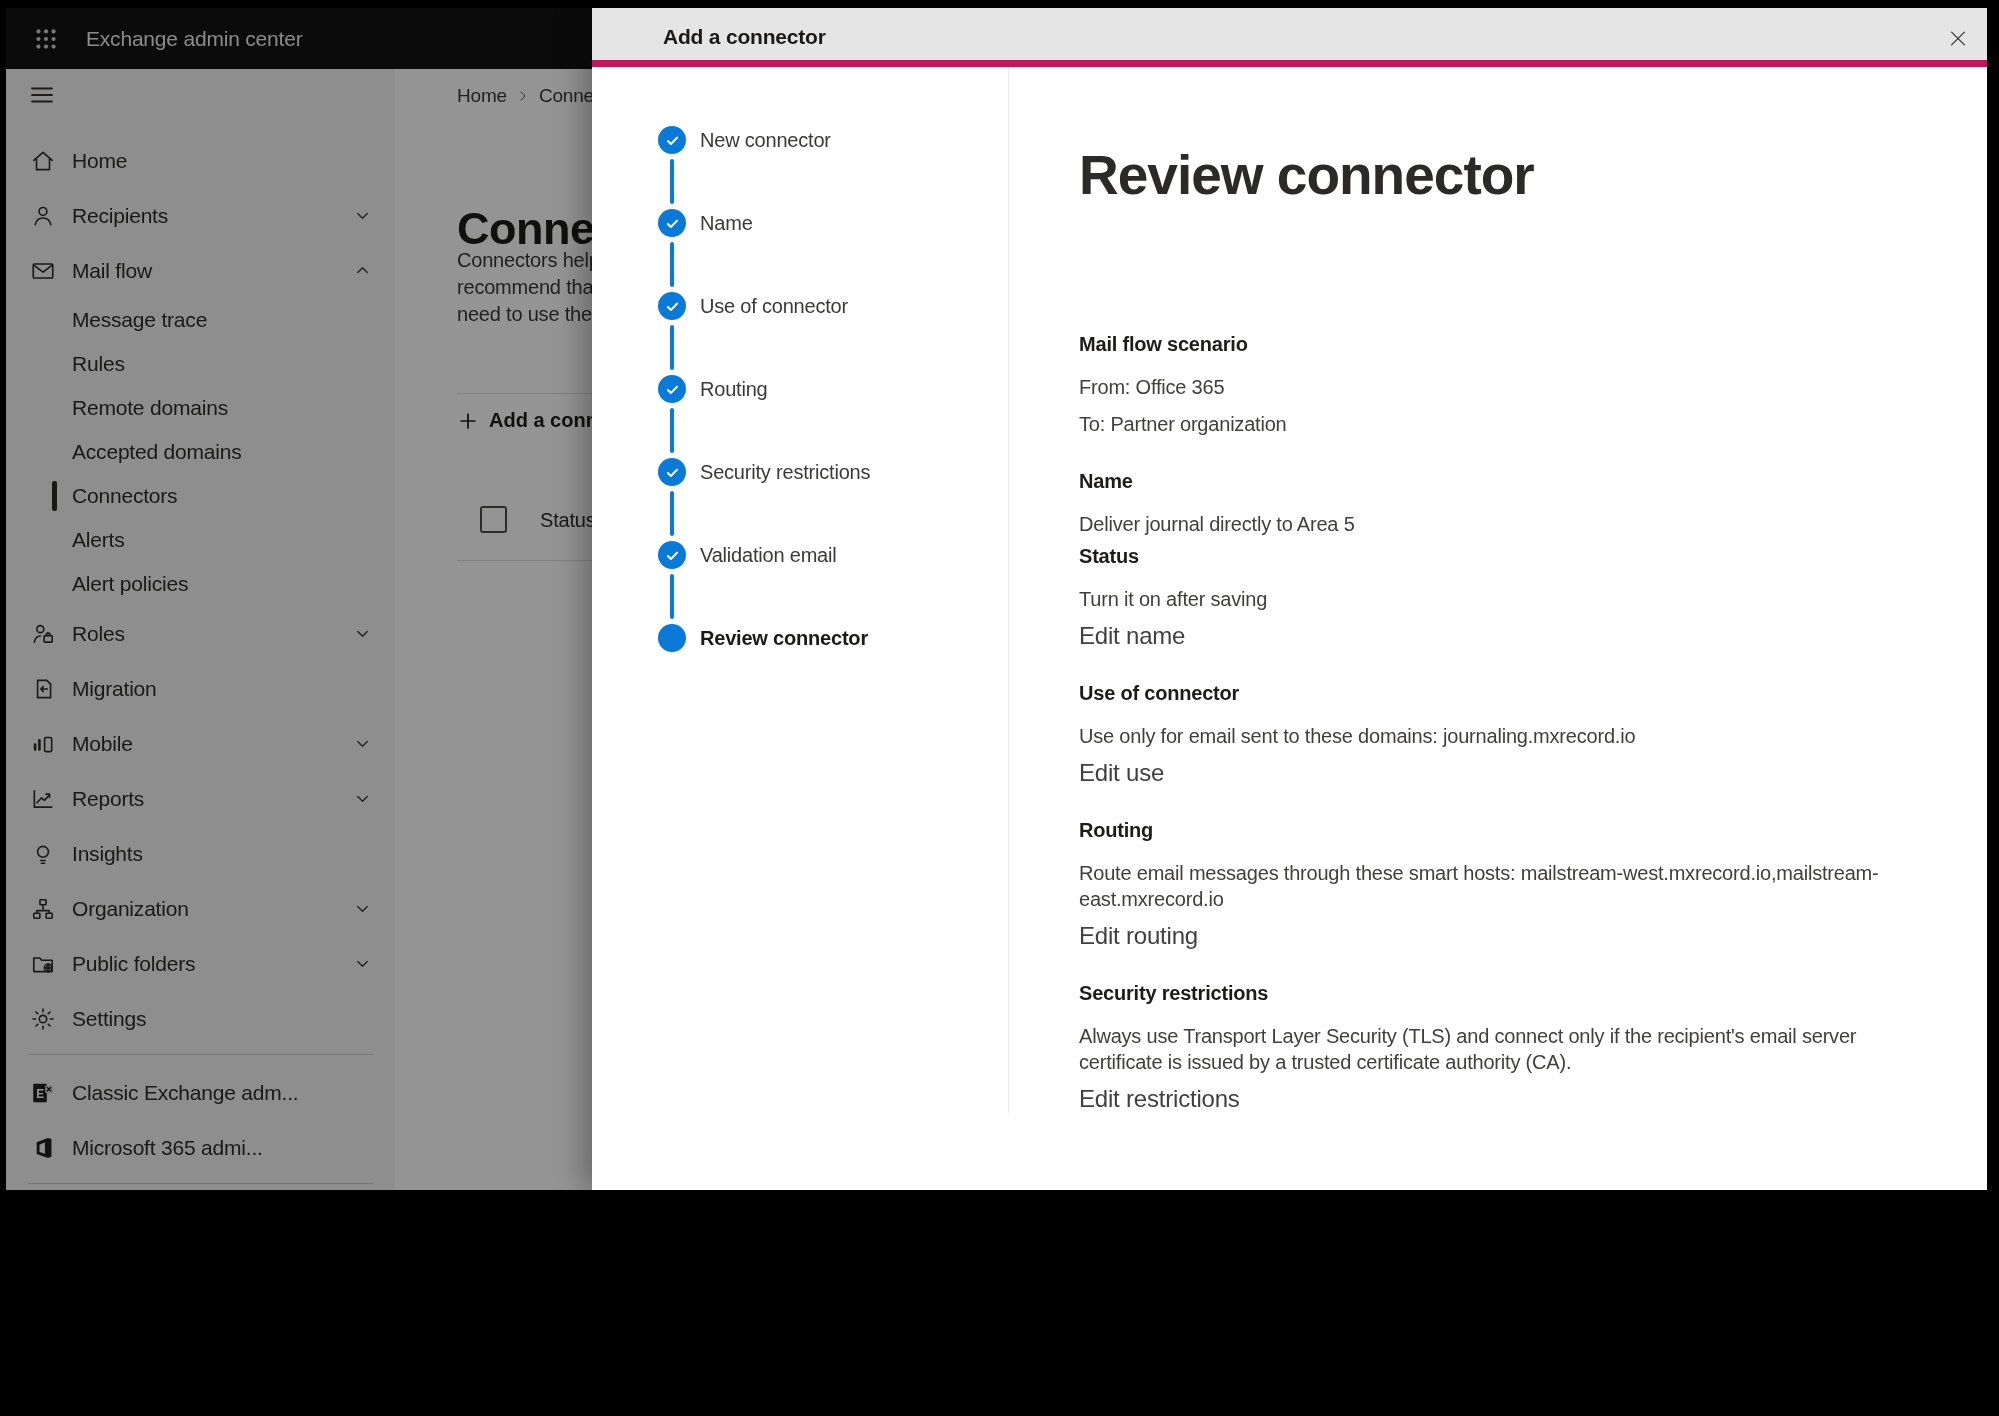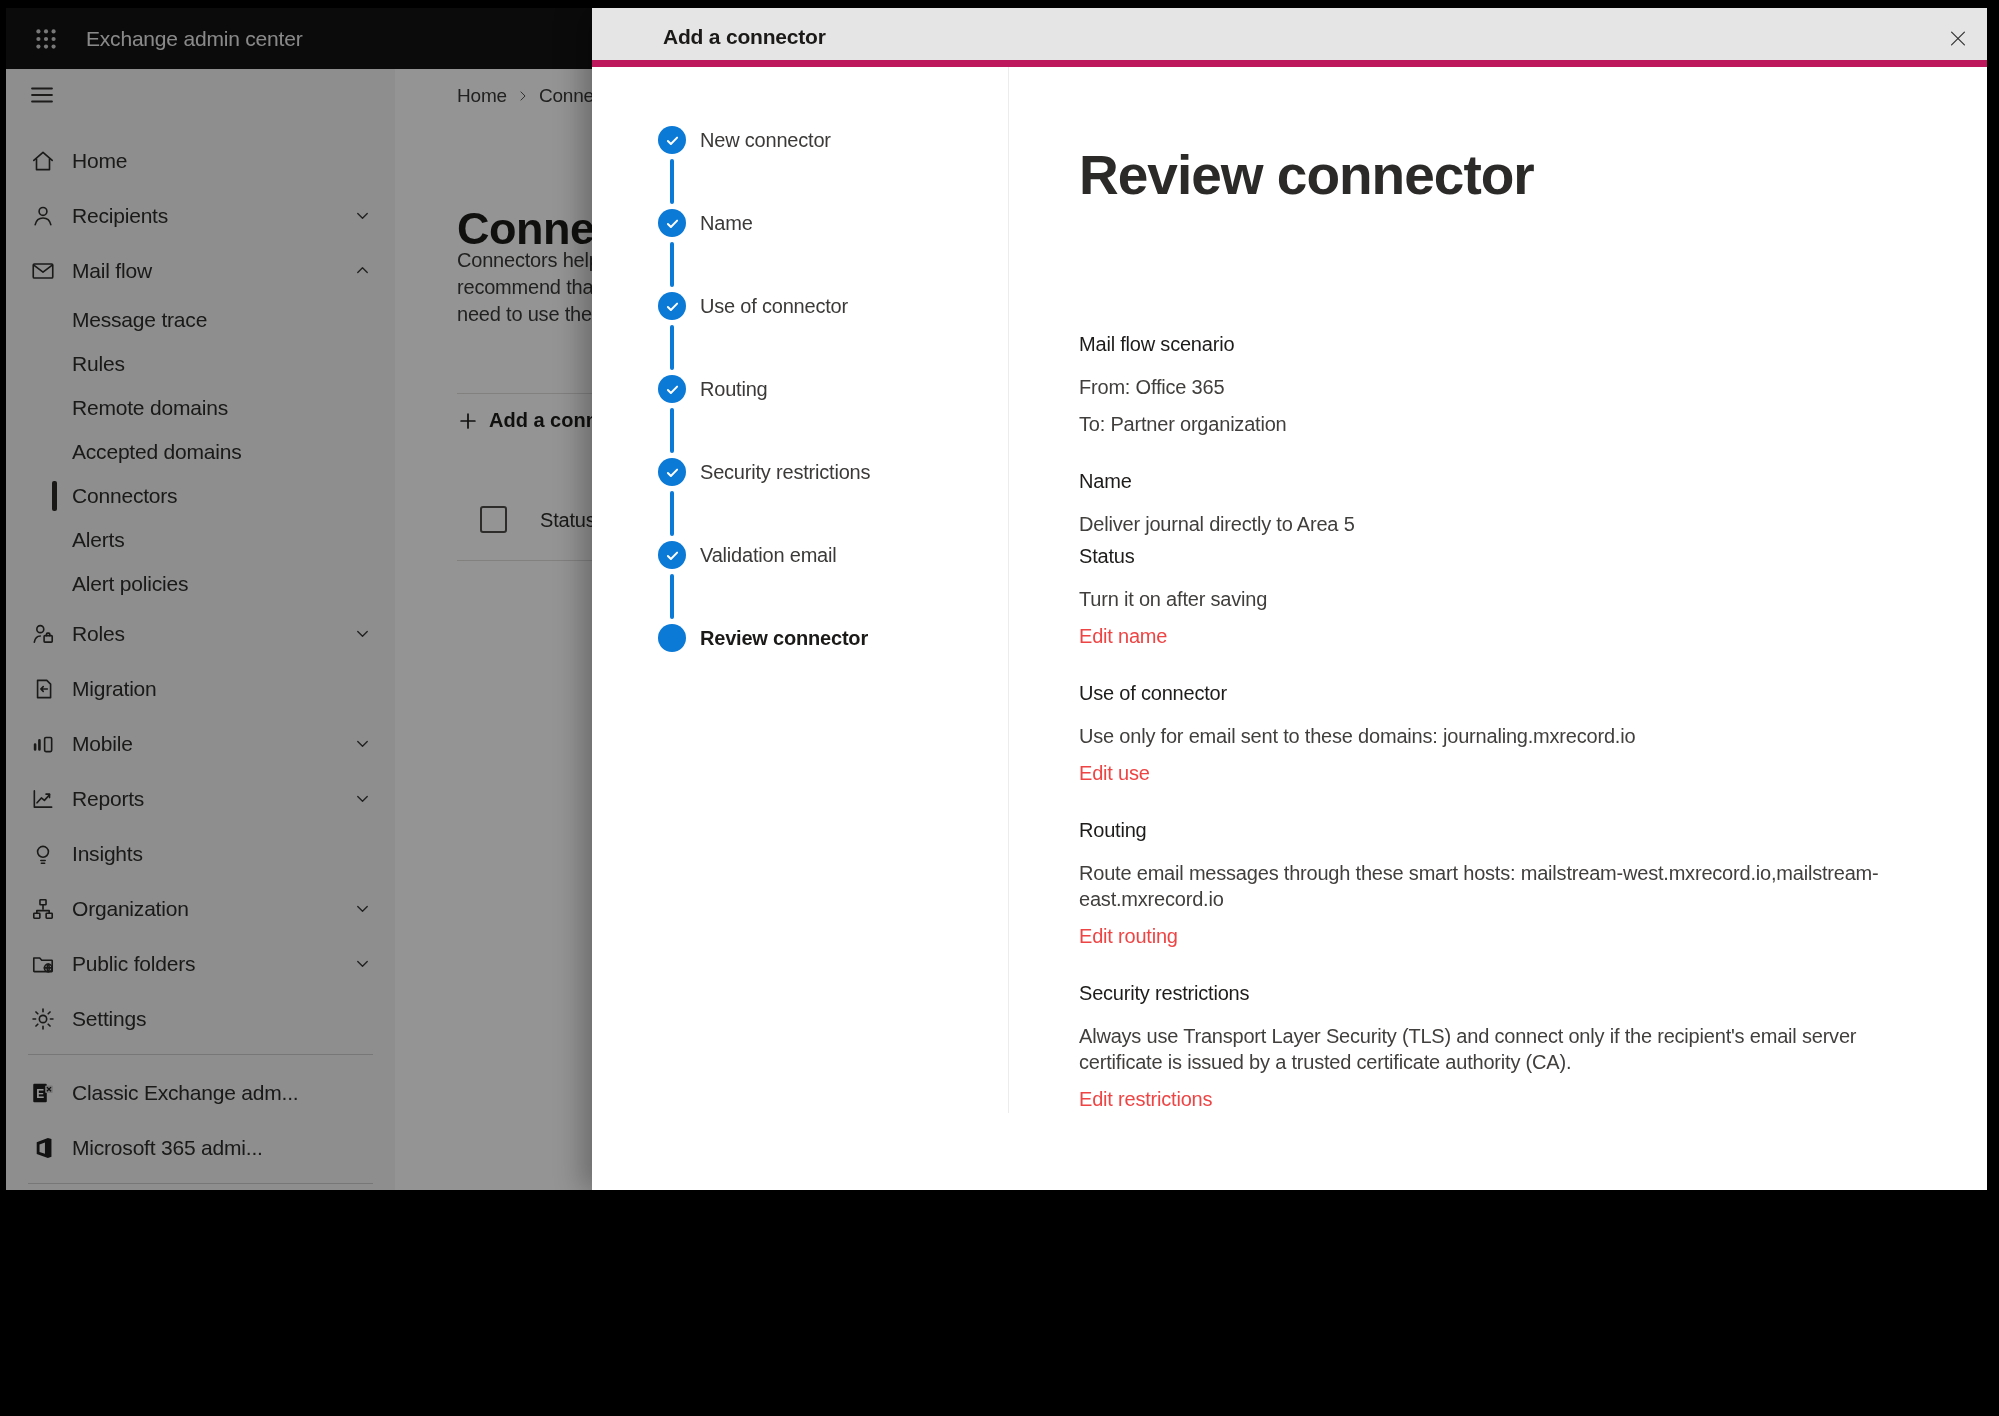--- a/index.html
+++ b/index.html
@@ -61,23 +61,23 @@
   .step .s-label{font-size:20px;line-height:28px;color:#3b3a39;white-space:nowrap;}
   .step.current .s-label{font-weight:700;color:#1b1a19;}
   .step:not(:last-child)::after{content:"";position:absolute;left:12px;top:33px;height:45px;width:4px;background:#0b79d6;border-radius:2px;}
 
   .vdivider{position:absolute;left:416px;top:59px;bottom:77px;width:1px;background:#ececec;}
 
   .content{position:absolute;left:417px;top:59px;right:0;bottom:77px;padding:76px 60px 0 70px;overflow:hidden;}
   .review-title{margin:0 0 124px;font-size:55px;line-height:64px;font-weight:700;color:#2b2a29;letter-spacing:-1px;}
   .rv-block{margin:0 0 31px;}
   .rv-block.tight{margin-top:-25px;}
-  .rv-h{margin:0 0 17px;font-size:20px;line-height:26px;font-weight:400;color:#1d1c1b;}
+  .rv-h{margin:0 0 17px;font-size:20px;line-height:26px;font-weight:700;color:#1d1c1b;}
   .rv-line{margin:4px 0 11px;font-size:20px;line-height:26px;color:#413f3d;max-width:810px;}
-  .rv-link{display:inline-block;margin:0;font-size:20px;line-height:26px;color:#ef4444;cursor:pointer;}
+  .rv-link{display:inline-block;margin:0;font-size:24px;line-height:26px;color:#404040;cursor:pointer;}
 
   .modal-footer{position:absolute;left:0;right:0;bottom:0;height:77px;border-top:1px solid #e8e8e8;background:#fff;}
   .btn{position:absolute;top:20px;height:46px;border:none;border-radius:3px;font-size:20px;font-weight:600;cursor:pointer;
        font-family:"Liberation Sans","DejaVu Sans",sans-serif;letter-spacing:-0.2px;}
   .btn-back{left:656px;width:110px;background:#ececec;color:#242322;}
   .btn-create{left:776px;width:206px;background:#242322;color:#fff;}
 </style>
 </head>
 <body>
 

